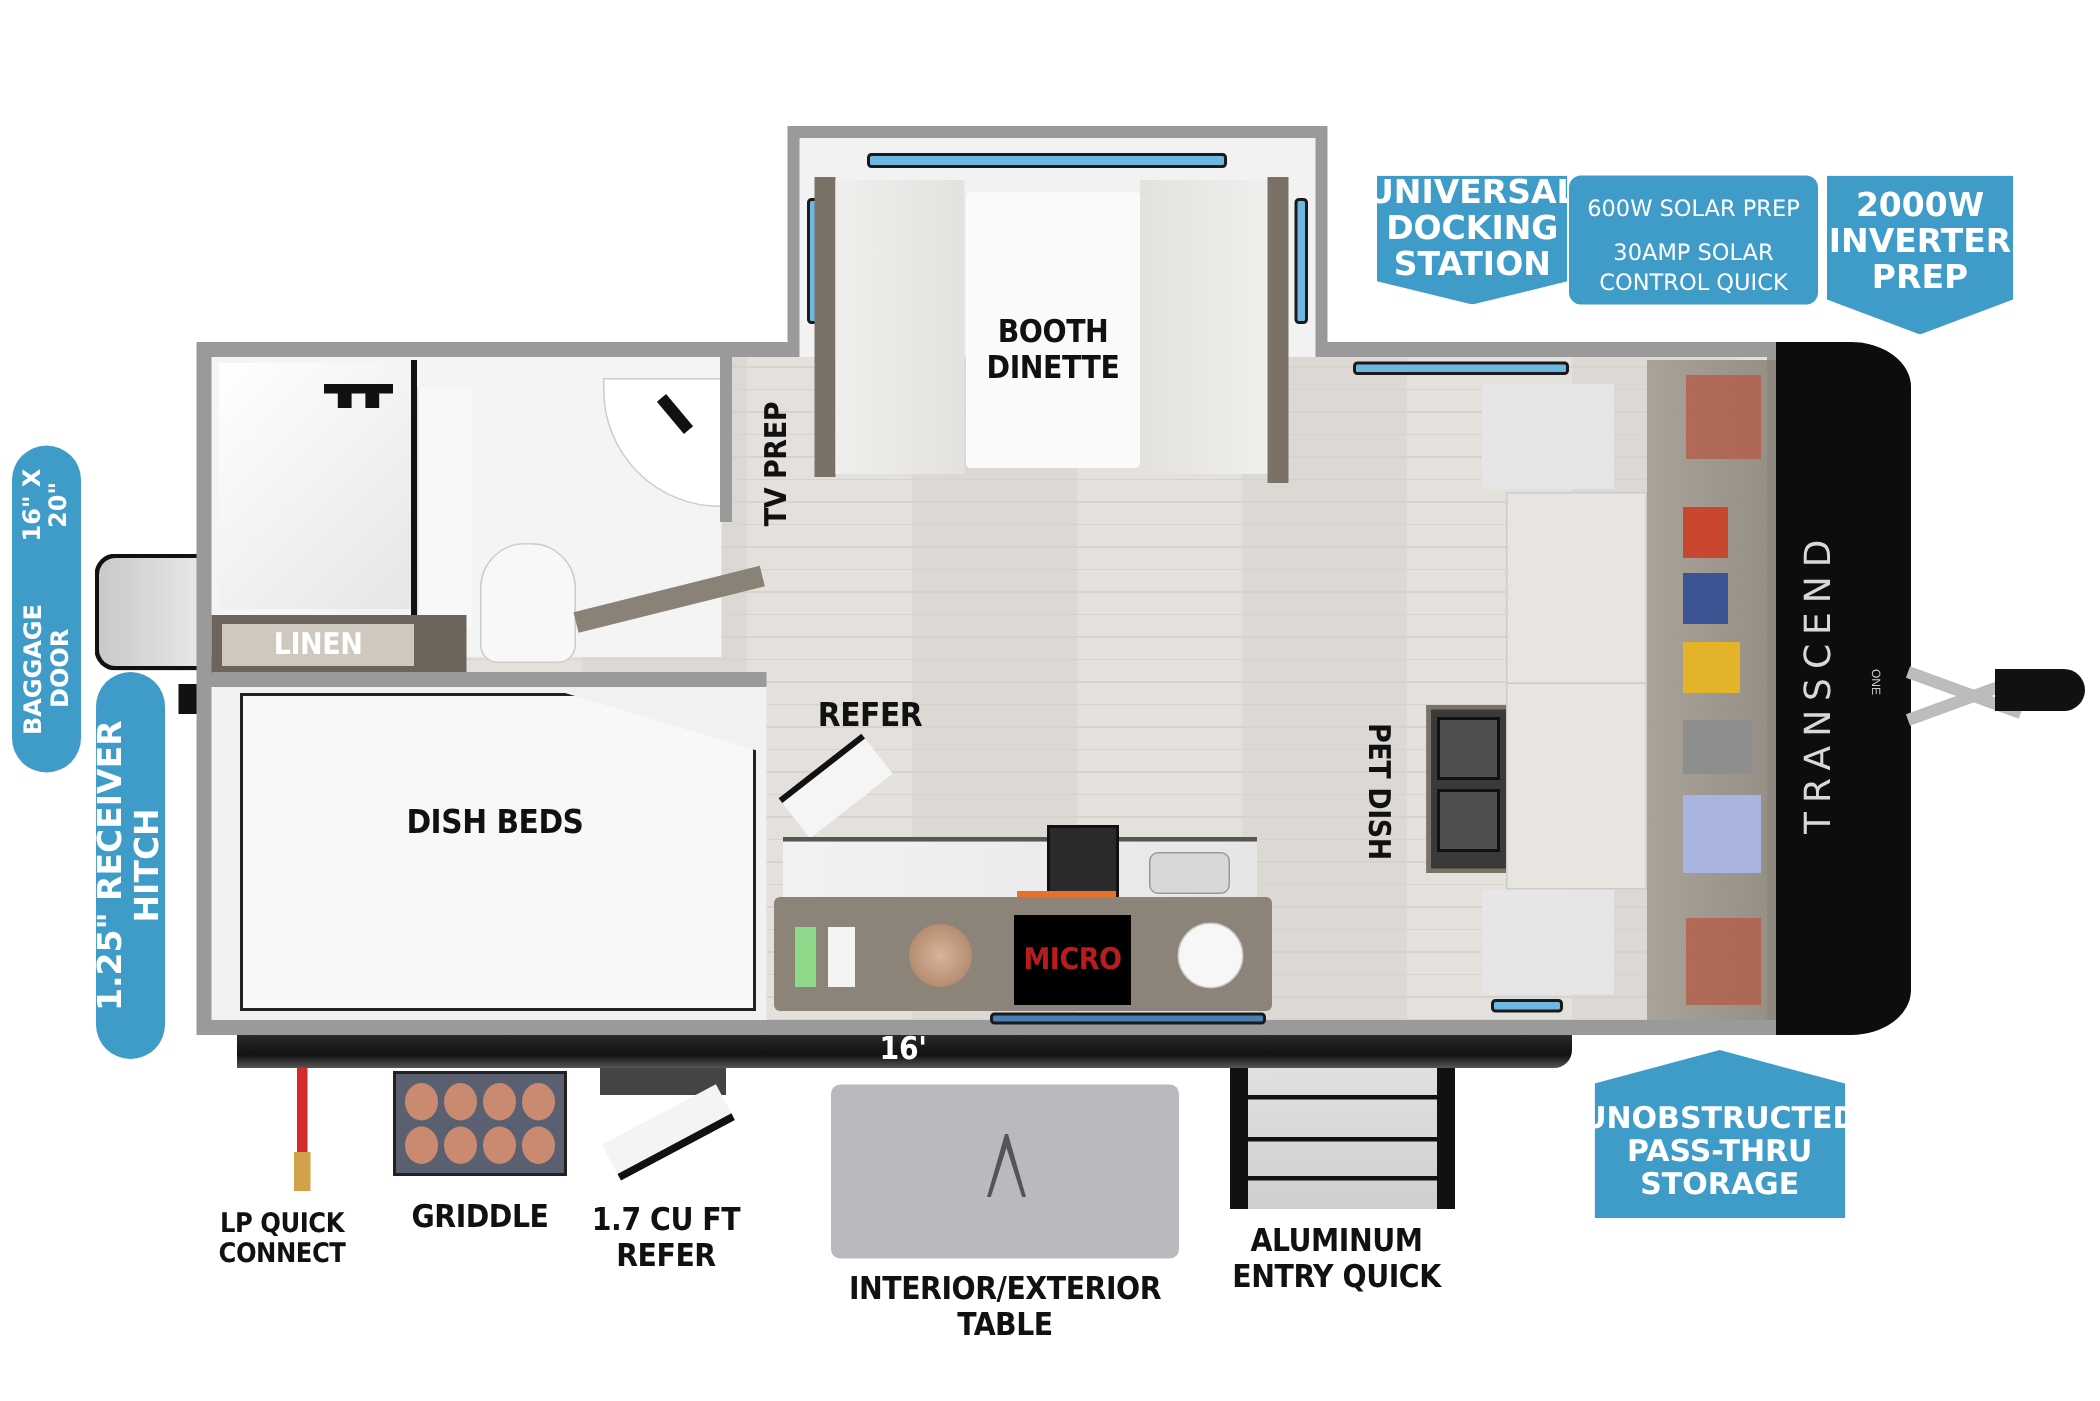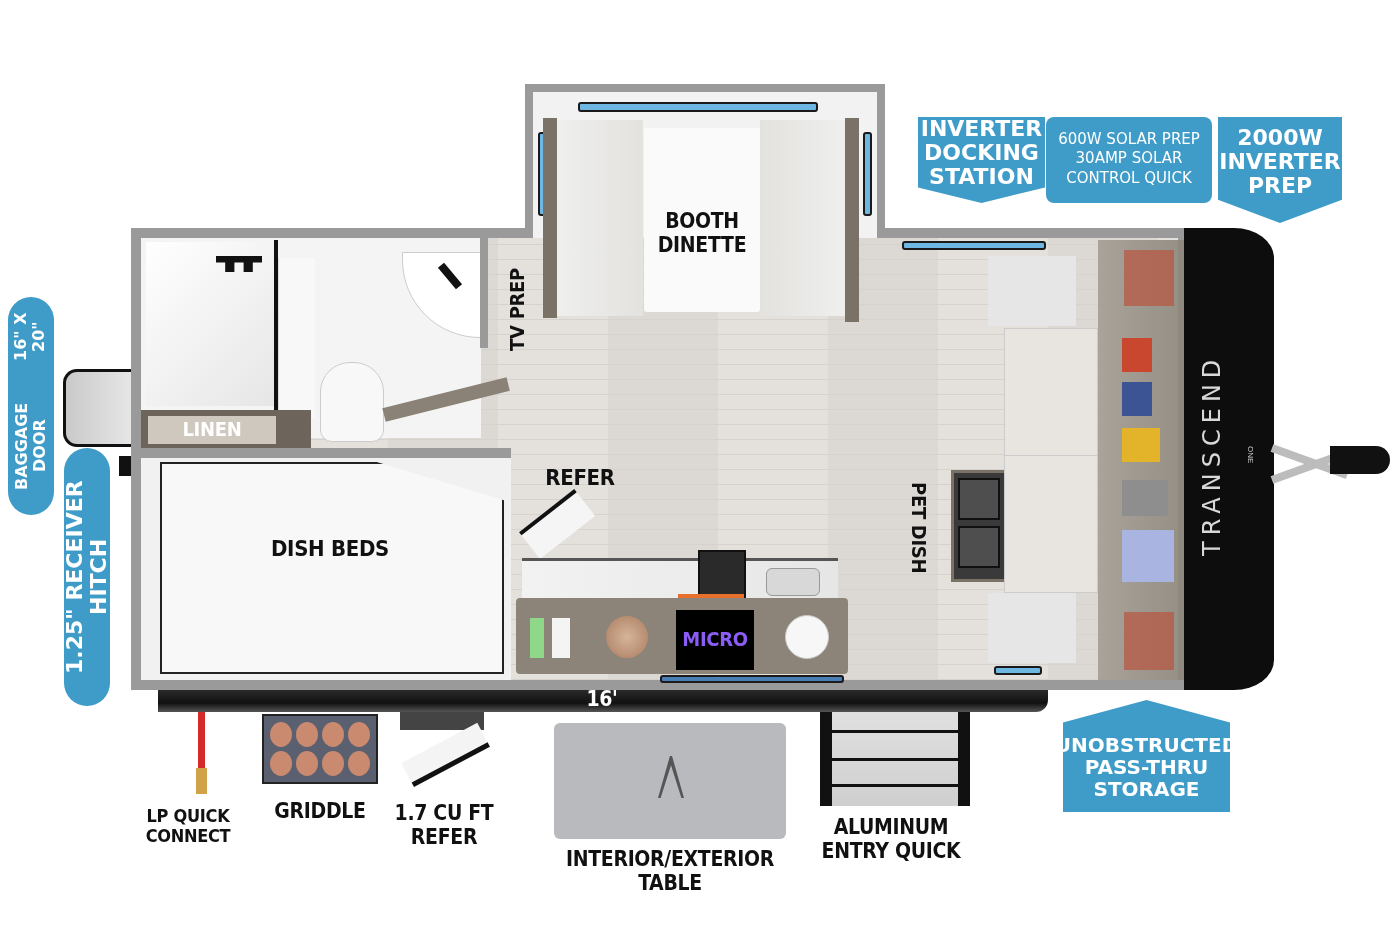--- a/index.html
+++ b/index.html
@@ -13,24 +13,24 @@
     background-color:#e2dfdb;}
   .wall{background:#9a9a9a;}
   .window{position:absolute;background:#6fb7e3;border:2px solid #1a1a1a;border-radius:3px;}
   .vert{writing-mode:vertical-rl;transform:rotate(180deg);}
   .vert-down{writing-mode:vertical-rl;}
 </style>
 </head>
 <body>
 
 <div class="badge" style="left:918px;top:117px;width:123px;height:86px;clip-path:polygon(0 0,100% 0,100% 82%,50% 100%,0 82%);font-size:22px;padding:0 2px;">
-  <span style="margin-top:-14px;">INVERTER DOCKING STATION</span>
+  <span style="margin-top:-14px;">UNIVERSAL DOCKING STATION</span>
 </div>
 <div class="badge" style="left:1046px;top:117px;width:166px;height:86px;border-radius:8px;flex-direction:column;font-size:15px;font-weight:normal;">
-  <span style="margin:0 0;">600W SOLAR PREP</span>
+  <span style="margin:10px 0;">600W SOLAR PREP</span>
   <span style="margin:2px 0;">30AMP SOLAR</span>
   <span style="margin:2px 0;">CONTROL QUICK</span>
 </div>
 <div class="badge" style="left:1218px;top:117px;width:124px;height:106px;clip-path:polygon(0 0,100% 0,100% 78%,50% 100%,0 78%);font-size:22px;">
   <span style="margin-top:-16px;padding:0 6px;">2000W INVERTER PREP</span>
 </div>
 
 <div class="badge vert" style="left:8px;top:297px;width:46px;height:218px;border-radius:23px;font-size:16px;">
   <span>BAGGAGE DOOR</span>
   <span style="margin-left:2px;">16" X 20"</span>
@@ -92,21 +92,21 @@
 <div class="abs" style="left:540px;top:525px;width:70px;height:30px;background:#f5f5f5;border-top:4px solid #111;transform:rotate(-38deg);transform-origin:left bottom;"></div>
 <div class="abs" style="left:522px;top:558px;width:316px;height:42px;background:linear-gradient(90deg,#f2f2f2,#e6e6e6);border-top:3px solid #555;"></div>
 <div class="abs" style="left:698px;top:550px;width:44px;height:46px;background:#2a2a2a;border:2px solid #111;"></div>
 <div class="abs" style="left:766px;top:568px;width:52px;height:26px;background:#d8d8d8;border:1px solid #999;border-radius:6px;"></div>
 <div class="abs" style="left:516px;top:598px;width:332px;height:76px;background:#8c8478;border-radius:4px;"></div>
 <div class="abs" style="left:678px;top:594px;width:66px;height:4px;background:#e8702a;"></div>
 <div class="abs" style="left:530px;top:618px;width:14px;height:40px;background:#8fd88a;"></div>
 <div class="abs" style="left:552px;top:618px;width:18px;height:40px;background:#f4f4f4;"></div>
 <div class="abs" style="left:606px;top:616px;width:42px;height:42px;border-radius:50%;background:radial-gradient(#d6b49a,#a97c5f);"></div>
 <div class="abs" style="left:676px;top:610px;width:78px;height:60px;background:#000;"></div>
-<div class="lbl" style="left:676px;top:628px;width:78px;font-size:20px;color:#8b5cf6;">MICRO</div>
+<div class="lbl" style="left:676px;top:628px;width:78px;font-size:20px;color:#b91c1c;">MICRO</div>
 <div class="abs" style="left:785px;top:615px;width:42px;height:42px;border-radius:50%;background:#f7f7f7;border:1px solid #ccc;"></div>
 
 <div class="lbl vert-down" style="left:908px;top:482px;font-size:20px;">PET DISH</div>
 <div class="abs" style="left:951px;top:470px;width:52px;height:106px;background:#3a3a3a;border:3px solid #7a7266;"></div>
 <div class="abs" style="left:958px;top:478px;width:38px;height:38px;background:#4e4e4e;border:2px solid #111;"></div>
 <div class="abs" style="left:958px;top:526px;width:38px;height:38px;background:#4e4e4e;border:2px solid #111;"></div>
 
 <div class="abs" style="left:988px;top:256px;width:88px;height:70px;background:#e6e6e6;"></div>
 <div class="abs" style="left:988px;top:593px;width:88px;height:70px;background:#e6e6e6;"></div>
 <div class="abs" style="left:1004px;top:328px;width:92px;height:126px;background:#e8e5e0;border:1px solid #ccc;"></div>

